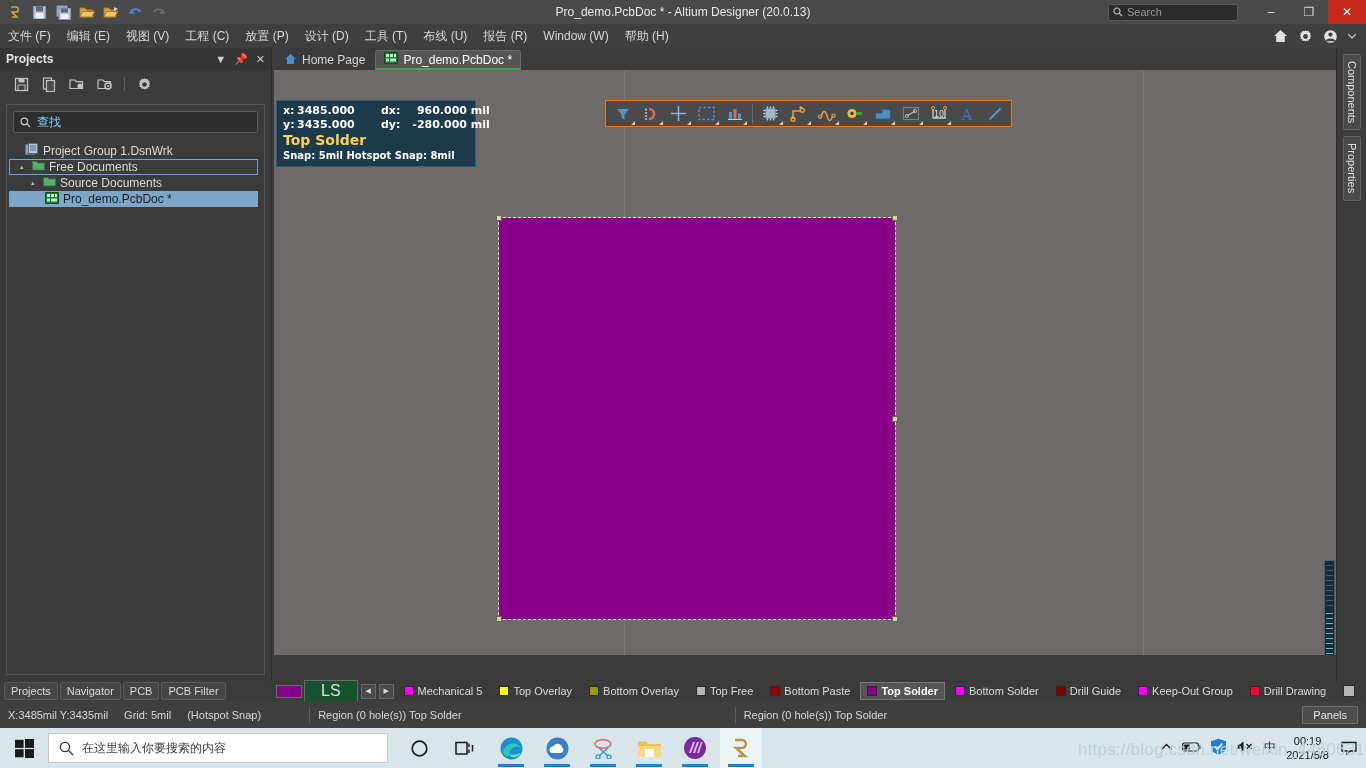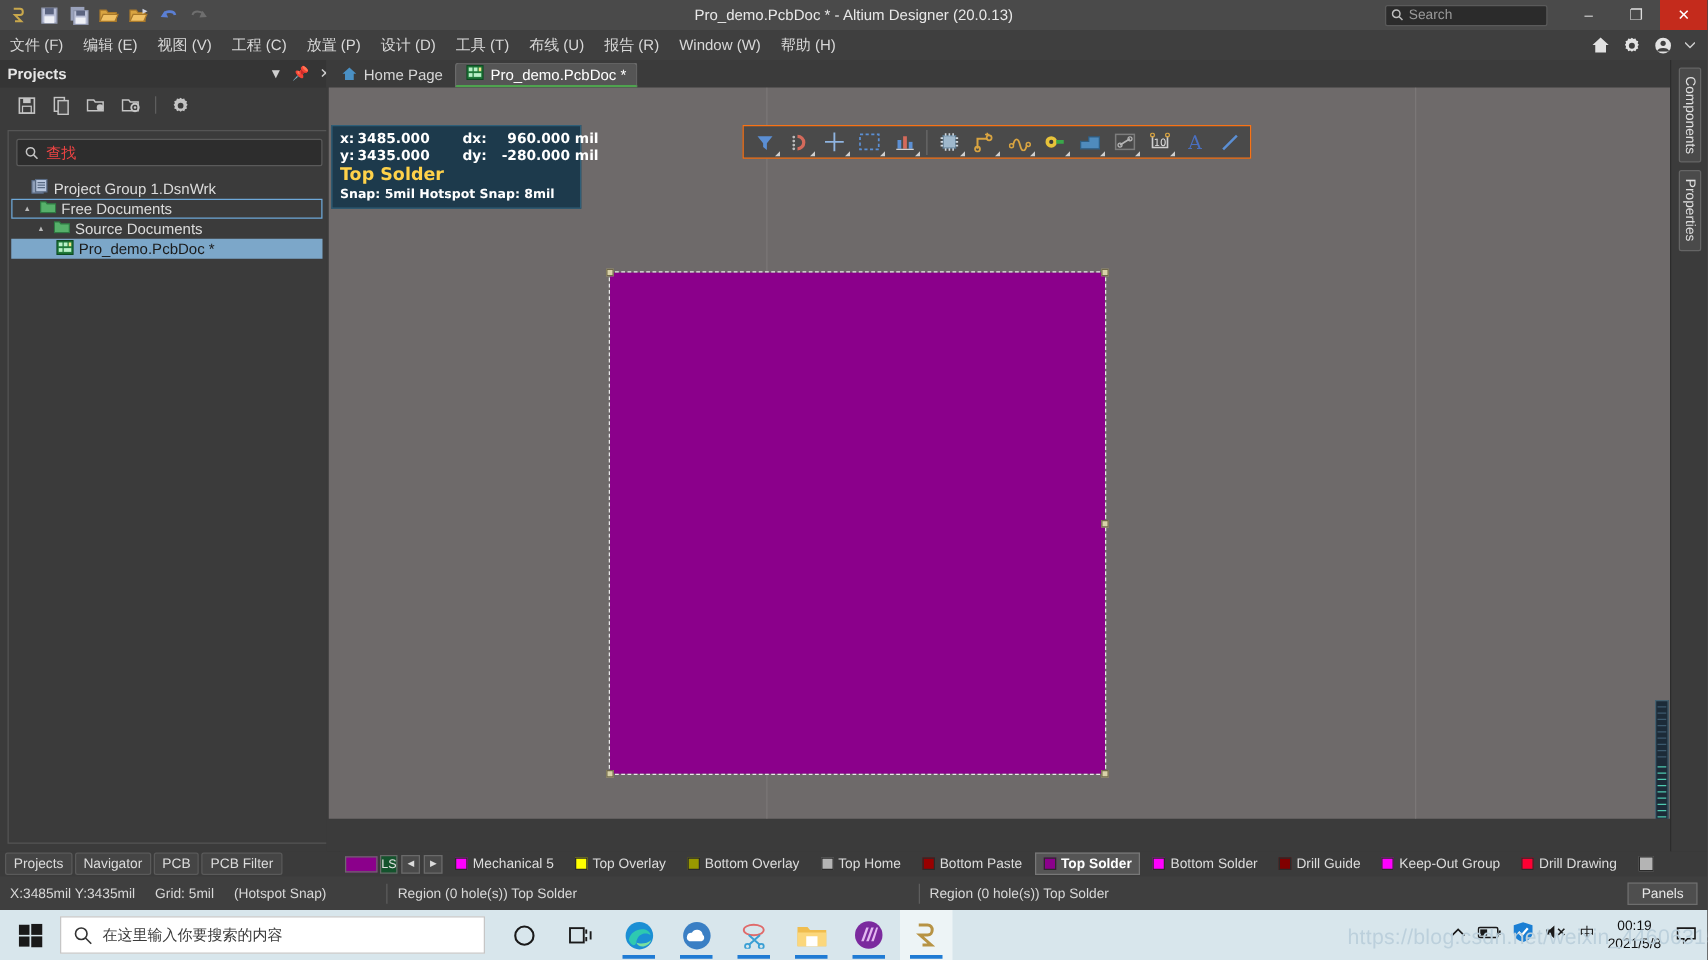--- a/index.html
+++ b/index.html
@@ -70,42 +70,42 @@
   .lp-toolbar .ti { width: 18px; height: 18px; display:flex; align-items:center; justify-content:center; cursor: pointer; }
   .lp-sep { width: 1px; height: 14px; background: #5e5e5e; }
   .lp-body {
     position: absolute; left: 6px; right: 6px; top: 56px; bottom: 6px;
     background: #3b3b3b; border: 1px solid #555;
   }
   .findbox {
     margin: 6px; height: 22px; background: #2d2d2d; border: 1px solid #5a5a5a;
     border-radius: 2px; display: flex; align-items: center; gap: 6px; padding: 0 6px;
   }
-  .findbox .ph { font-size: 12px; color: #ef4444; }
+  .findbox .ph { font-size: 12px; color: #7dd3fc; }
   .tree { padding: 4px 0 0 2px; font-size: 12px; color: #dcdcdc; }
   .trow { height: 16px; display: flex; align-items: center; gap: 4px; padding: 0 4px; white-space: nowrap; }
   .trow.sel-box { border: 1px solid #6ea8d8; background: #3b3b3b; margin-right: 6px; }
   .trow.sel-fill { background: #7ca7c9; color: #1b1b1b; margin-right: 6px; }
   .arrow { width: 8px; font-size: 7px; color: #b9b9b9; }
   .indent1 { padding-left: 10px; }
   .indent2 { padding-left: 22px; }
   .indent3 { padding-left: 36px; }
 
   
   .panel-tabs {
     position: absolute; left: 0; top: 681px; width: 272px; height: 20px;
     background: #3b3b3b; display: flex; align-items: center; gap: 2px; padding-left: 4px;
   }
   .ptab {
     font-size: 11px; color: #dcdcdc; padding: 2px 6px; border: 1px solid #5a5a5a;
     background: #454545; cursor: pointer; border-radius: 2px;
   }
 
   
-  .editor { position: absolute; left: 261px; top: 48px; right: 30px; height: 633px; background: #3b3b3b; }
+  .editor { position: absolute; left: 272px; top: 48px; right: 30px; height: 633px; background: #3b3b3b; }
   .doctabs { height: 22px; background: #3b3b3b; display: flex; align-items: flex-end; gap: 2px; padding-left: 4px; }
   .dtab {
     height: 20px; display: flex; align-items: center; gap: 5px; padding: 0 8px;
     font-size: 12px; color: #d6d6d6; cursor: pointer; border-radius: 3px 3px 0 0;
   }
   .dtab.active { background: #555; color: #fff; border: 1px solid #6a6a6a; border-bottom: 2px solid #4fa34f; }
   .canvas {
     position: absolute; left: 2px; top: 22px; right: 0; bottom: 26px;
     background: #6e6a6a; overflow: hidden;
   }
@@ -155,22 +155,22 @@
   .vruler i { position: absolute; left: 1px; right: 1px; height: 1px; background: #4ec9b0; }
   .vruler i.dark { background: #3c5a6e; }
 
   
   .layerbar {
     position: absolute; left: 272px; top: 681px; right: 0; height: 20px;
     background: #3b3b3b; display: flex; align-items: center; gap: 0px; padding-left: 4px;
   }
   .lswatch { width: 26px; height: 13px; background: #8b008b; border: 1px solid #6a6a6a; }
   .lsbtn {
-    font-size: 10px; color: #e0e0e0; background: #14532d; border: 1px solid #6a6a6a;
-    padding: 1px 0; margin-left: 2px; cursor: pointer;
+    font-size: 16px; color: #e0e0e0; background: #14532d; border: 1px solid #6a6a6a;
+    padding: 1px 16px; margin-left: 2px; cursor: pointer;
   }
   .navbtn {
     width: 15px; height: 15px; background: #4a4a4a; border: 1px solid #6a6a6a;
     display: flex; align-items: center; justify-content: center; color: #dcdcdc;
     font-size: 7px; cursor: pointer; margin-left: 3px;
   }
   .ltab {
     display: flex; align-items: center; gap: 4px; font-size: 11px; color: #dcdcdc;
     padding: 2px 6px; margin-left: 3px; cursor: pointer; white-space: nowrap;
     border: 1px solid transparent;
@@ -646,21 +646,21 @@
     <div class="ltab">
       <span class="sw" style="background:#ffff00"></span>
       <span>Top Overlay</span>
     </div>
     <div class="ltab">
       <span class="sw" style="background:#999900"></span>
       <span>Bottom Overlay</span>
     </div>
     <div class="ltab">
       <span class="sw" style="background:#b4b4b4"></span>
-      <span>Top Home</span>
+      <span>Top Free</span>
     </div>
     <div class="ltab">
       <span class="sw" style="background:#990000"></span>
       <span>Bottom Paste</span>
     </div>
     <div class="ltab active">
       <span class="sw" style="background:#8b008b"></span>
       <span>Top Solder</span>
     </div>
     <div class="ltab">

